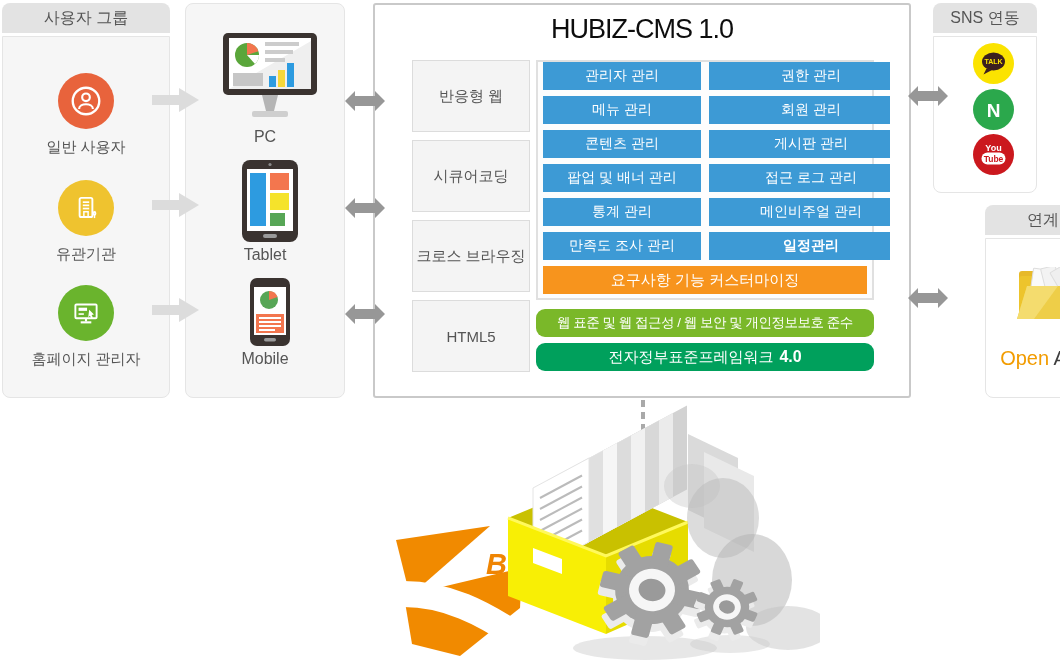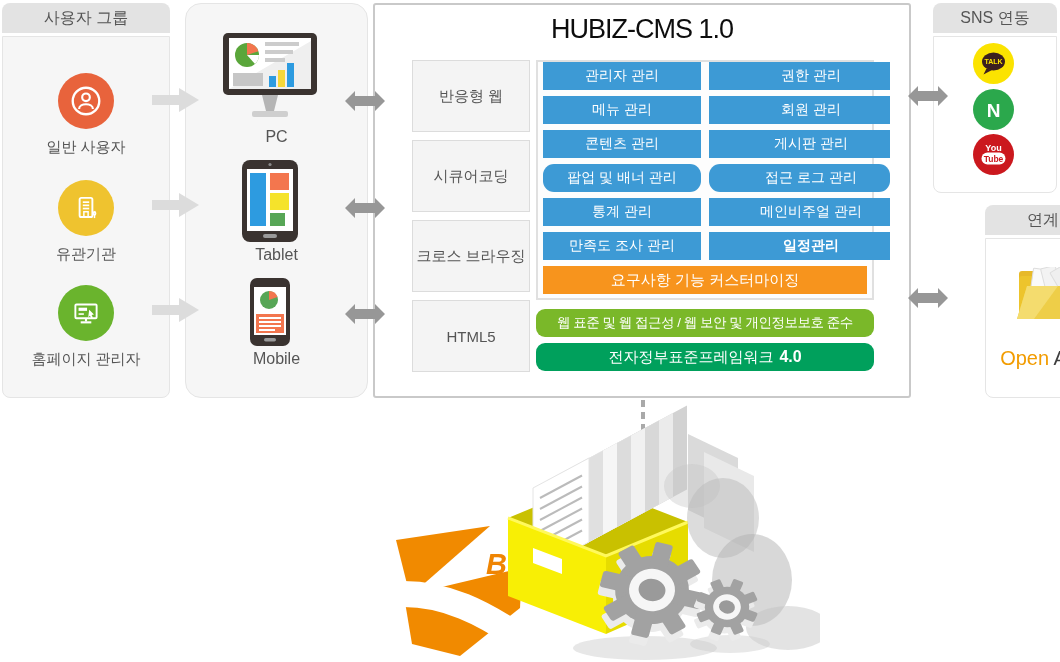--- a/index.html
+++ b/index.html
@@ -5,25 +5,25 @@
   html,body{margin:0;padding:0;background:#fff;}
   #app{position:relative;width:1060px;height:662px;background:#fff;overflow:hidden;
        font-family:"Liberation Sans","DejaVu Sans",sans-serif;color:#555;}
   .panel{position:absolute;box-sizing:border-box;}
   .hdr{height:30px;line-height:30px;background:#e3e3e3;border-radius:8px 8px 0 0;
        text-align:center;font-size:16px;color:#555;font-weight:500;}
   .bdy{position:relative;margin-top:3px;background:#f6f6f6;border:1px solid #e5e5e5;
        border-radius:0 0 8px 8px;box-sizing:border-box;}
   #user-panel{left:2px;top:3px;width:168px;height:395px;}
   #user-panel .bdy{height:362px;}
-  #device-panel{left:185px;top:3px;width:183px;height:395px;background:#f6f6f6;
-       border:1px solid #e5e5e5;border-radius:16px;}
+  #device-panel{left:185px;top:3px;width:160px;height:395px;background:#f6f6f6;
+       border:1px solid #e5e5e5;border-radius:8px;}
   #center-panel{left:373px;top:3px;width:538px;height:395px;background:#fff;
        border:2px solid #c9c9c9;border-radius:3px;}
-  #sns-panel{left:933px;top:3px;width:124px;height:190px;}
+  #sns-panel{left:933px;top:3px;width:104px;height:190px;}
   #sns-panel .bdy{height:157px;background:#fff;}
   #link-panel{left:985px;top:205px;width:116px;height:193px;}
   #link-panel .bdy{height:160px;background:#fff;}
 
   .circ{position:absolute;left:55px;width:56px;height:56px;border-radius:50%;
         display:flex;align-items:center;justify-content:center;}
   .c-orange{background:#E8633C;} .c-yellow{background:#EFC32F;} .c-green{background:#6AB42D;}
   .ulabel{position:absolute;left:0;width:100%;text-align:center;font-size:15px;color:#555;}
 
   .dev-icon{position:absolute;}
@@ -34,21 +34,21 @@
   .feature{position:absolute;left:37px;width:118px;height:72px;background:#f4f4f4;
      border:1px solid #dcdcdc;box-sizing:border-box;display:flex;align-items:center;
      justify-content:center;font-size:15px;color:#555;}
   #f0{top:55px;} #f1{top:135px;} #f2{top:215px;} #f3{top:295px;}
   #grid-frame{position:absolute;left:161px;top:55px;width:338px;height:240px;
      border:2px solid #e0e0e0;background:#fdfdfd;box-sizing:border-box;}
   .mod{position:absolute;width:158px;height:28px;background:#3D9AD5;color:#fff;
      font-size:14px;display:flex;align-items:center;justify-content:center;}
   .mod.bold{font-weight:bold;}
   .colL{left:168px;} .colR{left:334px;padding-left:23px;}
-  .r0{top:57px;} .r1{top:91px;} .r2{top:125px;} .r3{top:159px;border-radius:11px;} .r4{top:193px;} .r5{top:227px;}
+  .r0{top:57px;} .r1{top:91px;} .r2{top:125px;} .r3{top:159px;} .r4{top:193px;} .r5{top:227px;}
   #custom-bar{position:absolute;left:168px;top:261px;width:324px;height:28px;background:#F7941D;
      color:#fff;font-size:15px;display:flex;align-items:center;justify-content:center;}
   .wide-bar{position:absolute;left:161px;width:338px;height:28px;color:#fff;
      display:flex;align-items:center;justify-content:center;border-radius:9px;}
   #compliance-bar{top:304px;background:#7AB829;font-size:13.5px;letter-spacing:-0.5px;}
   #framework-bar{top:338px;background:#00A05C;font-size:15px;}
   #framework-bar b{margin-left:6px;font-size:16px;}
 
   .sns-circ{position:absolute;left:39px;width:41px;height:41px;}
   #sns-kakao{top:6px;} #sns-naver{top:52px;} #sns-youtube{top:97px;}

